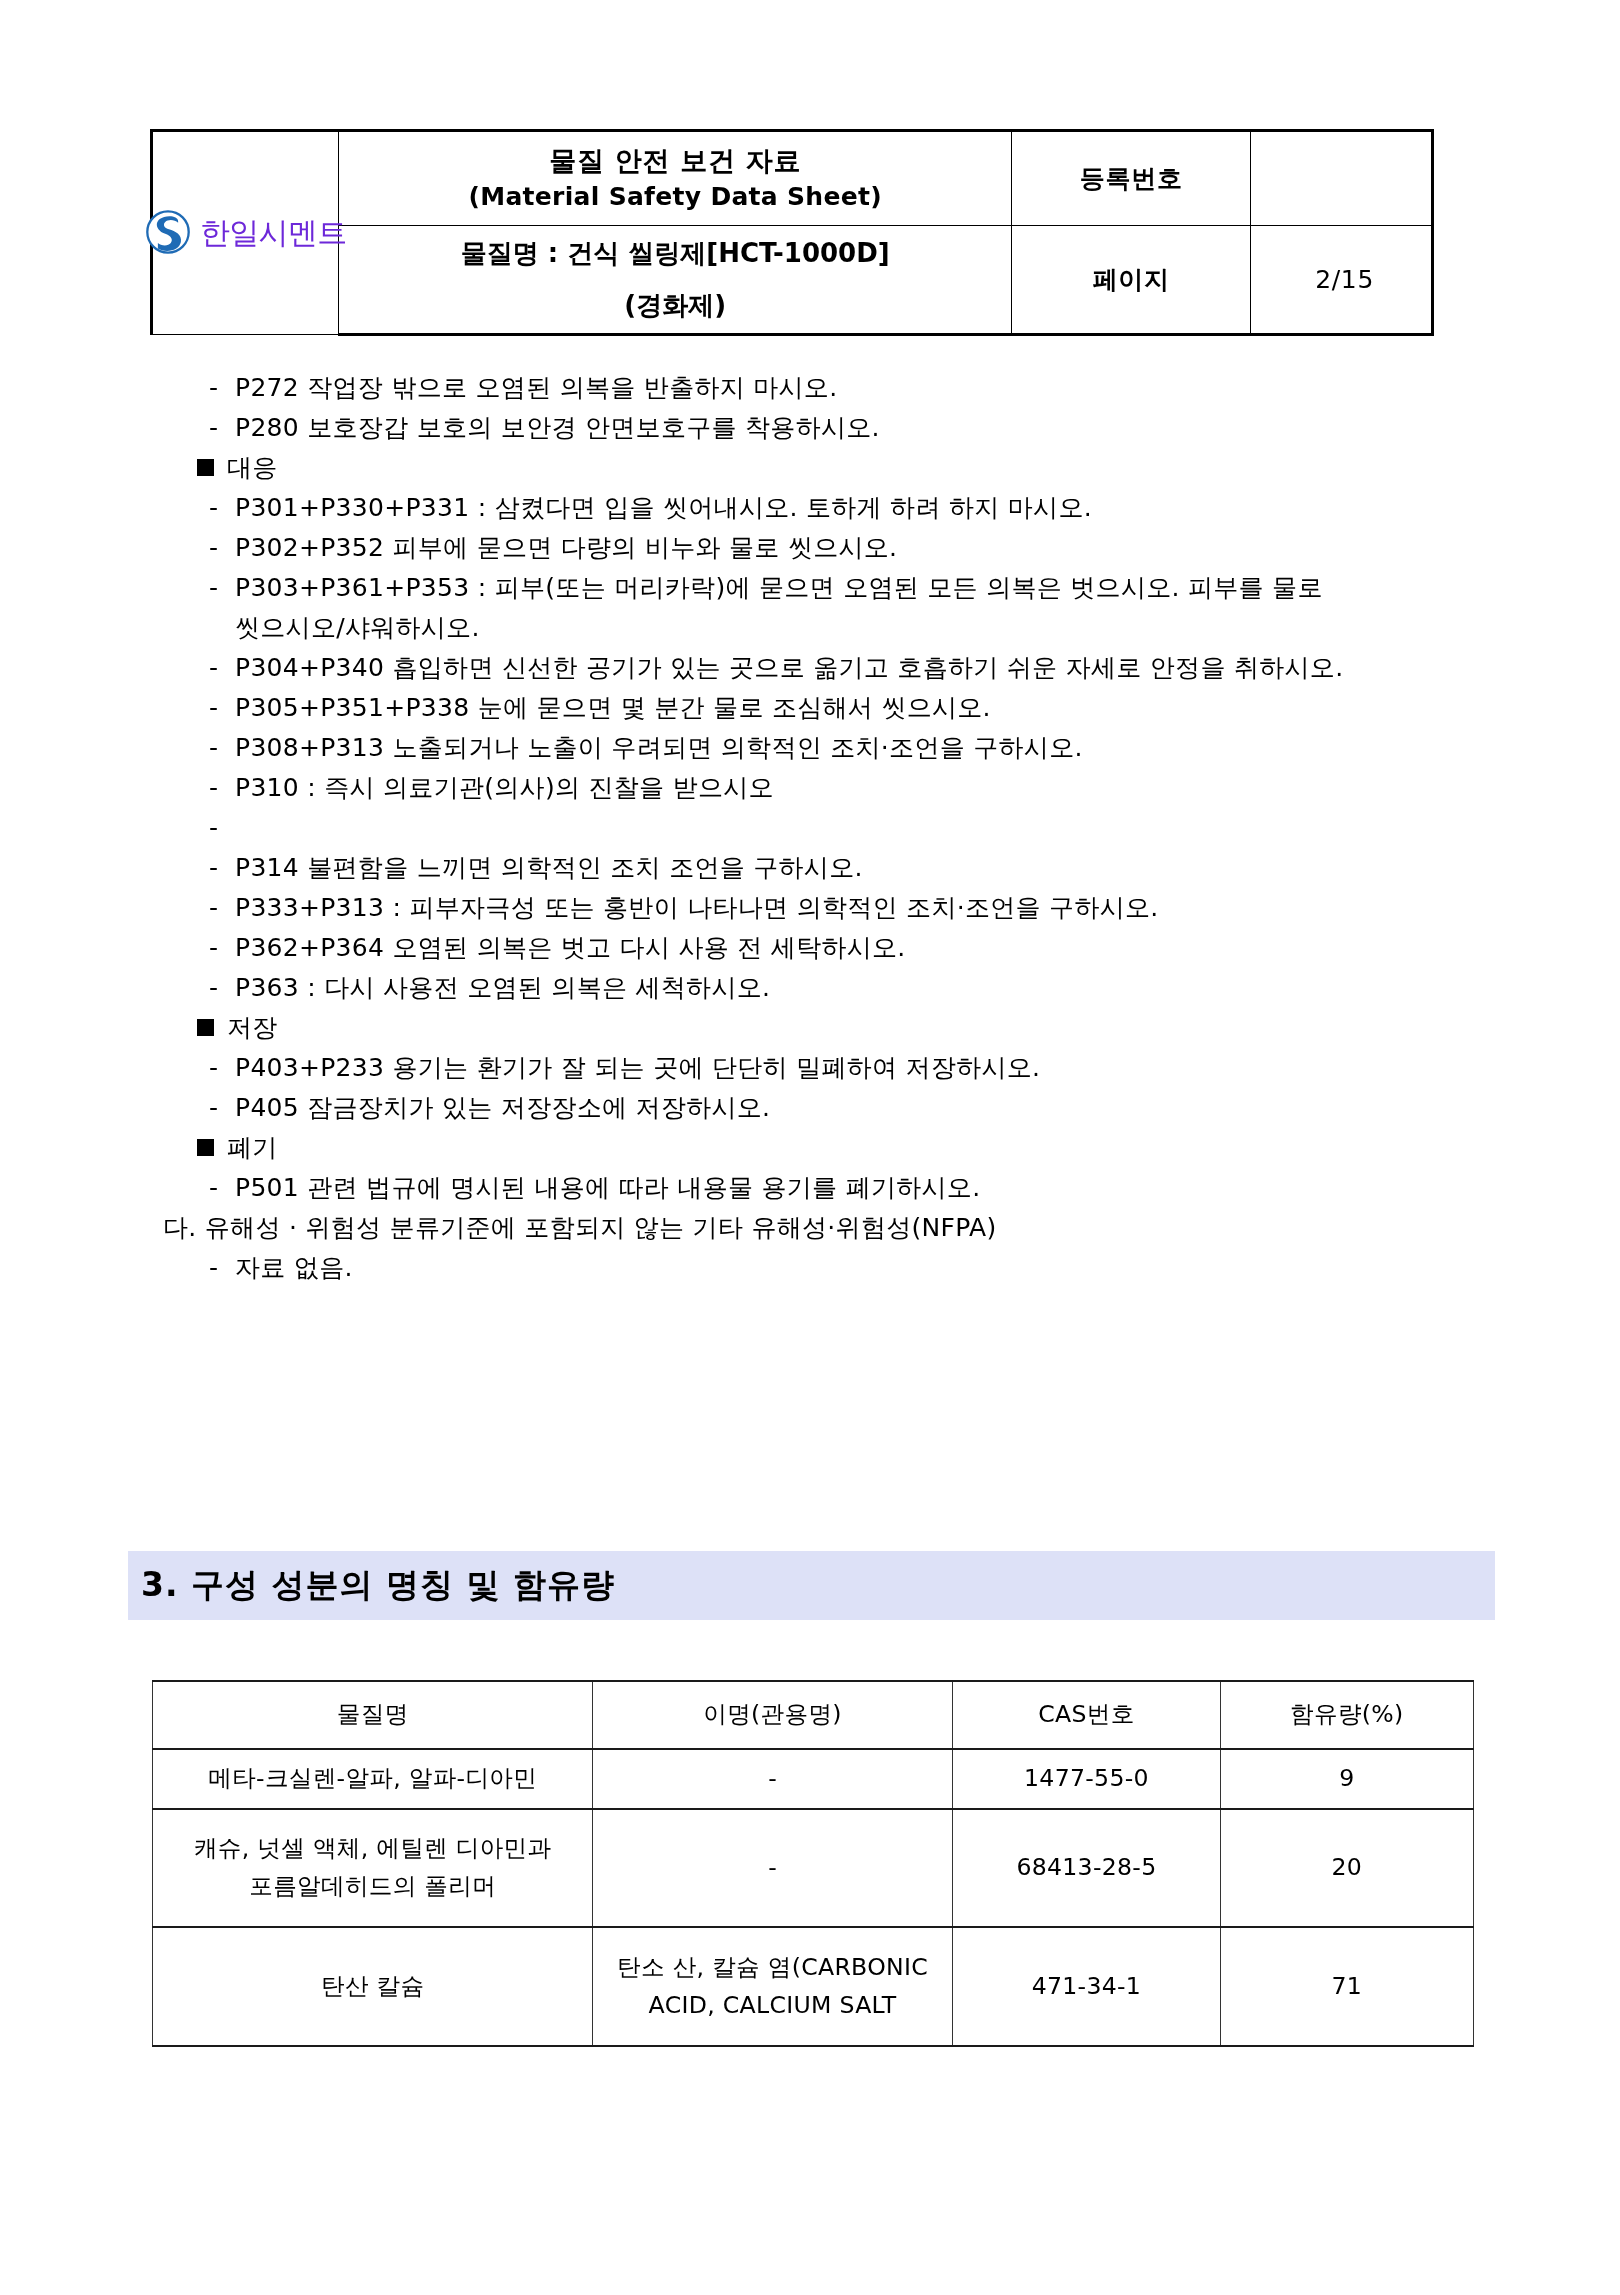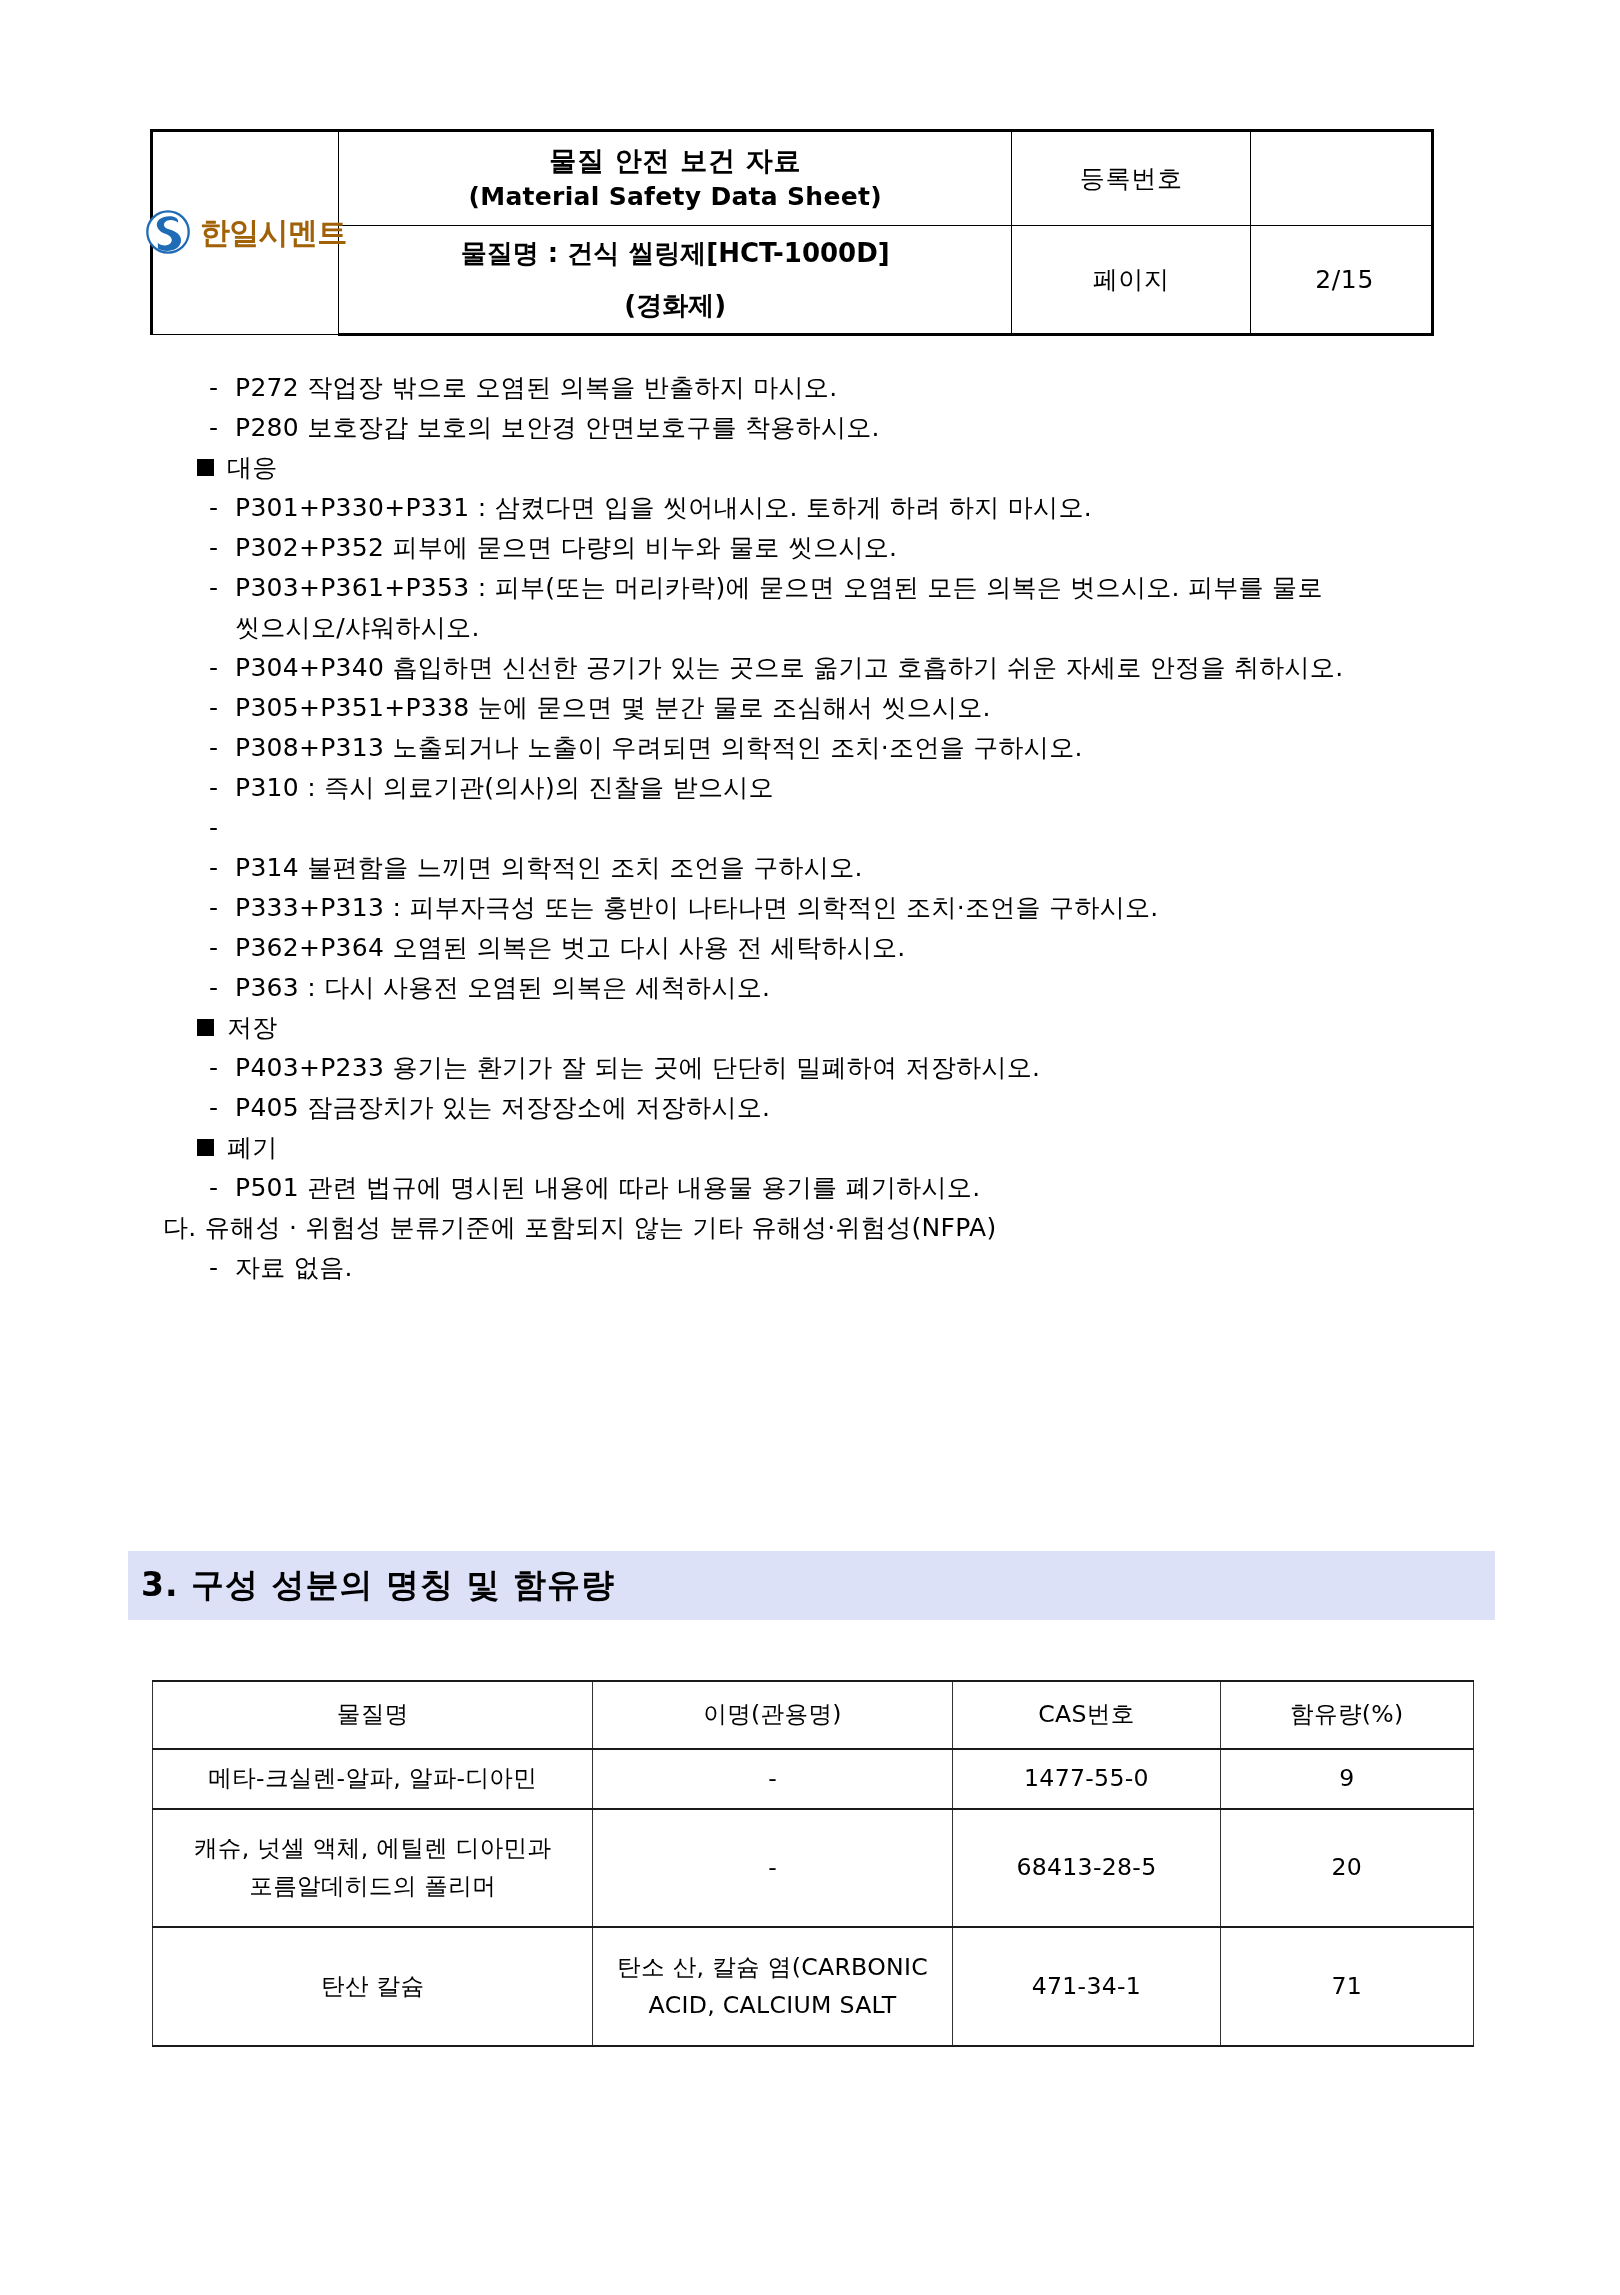--- a/index.html
+++ b/index.html
@@ -55,22 +55,22 @@
     display: flex;
     align-items: center;
     justify-content: center;
     gap: 9.2px;
     padding: 0 3.9px;
   }
   .logo-mark { flex: 0 0 auto; }
   .logo-text {
     font-family: "DejaVu Sans", "Liberation Sans", sans-serif;
     font-size: 30px;
-    font-weight: 700;
-    color: #a16207;
+    font-weight: 400;
+    color: #6d28d9;
     letter-spacing: -0.7px;
     white-space: nowrap;
   }
 
   .title-main {
     font-size: 27px;
     font-weight: 700;
     letter-spacing: 0.7px;
     line-height: 1.35;
     padding: 9.2px 5.2px 1.3px 5.2px;
@@ -84,21 +84,21 @@
   }
   .title-sub {
     font-size: 26px;
     font-weight: 700;
     line-height: 1.5;
     letter-spacing: 0px;
     padding: 6.6px 3.9px;
   }
   .hdr-label {
     font-size: 25px;
-    font-weight: 400;
+    font-weight: 700;
     letter-spacing: 0.7px;
     text-align: center;
   }
   .hdr-value {
     font-size: 25px;
     font-weight: 400;
     letter-spacing: 0.7px;
     margin-left: 7px;
   }
 

